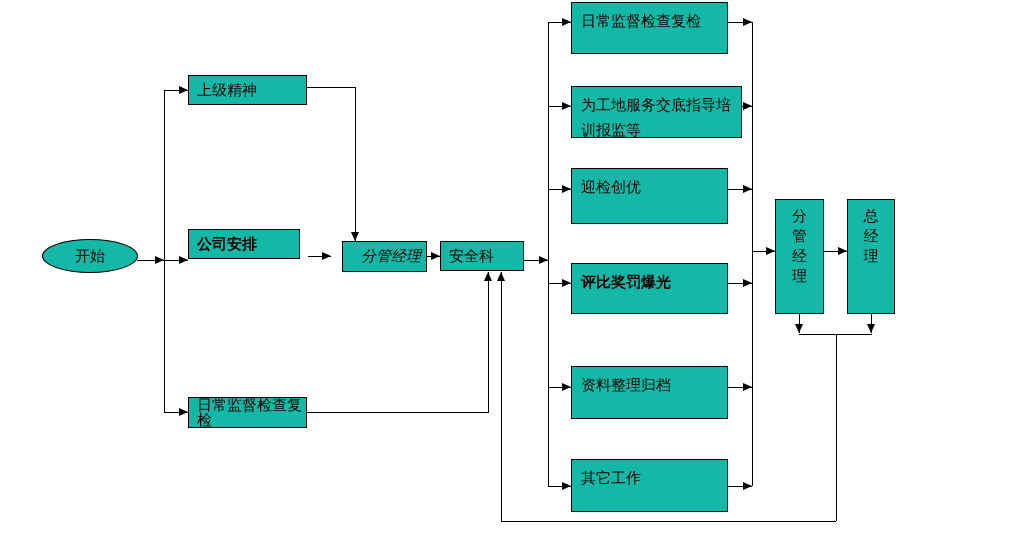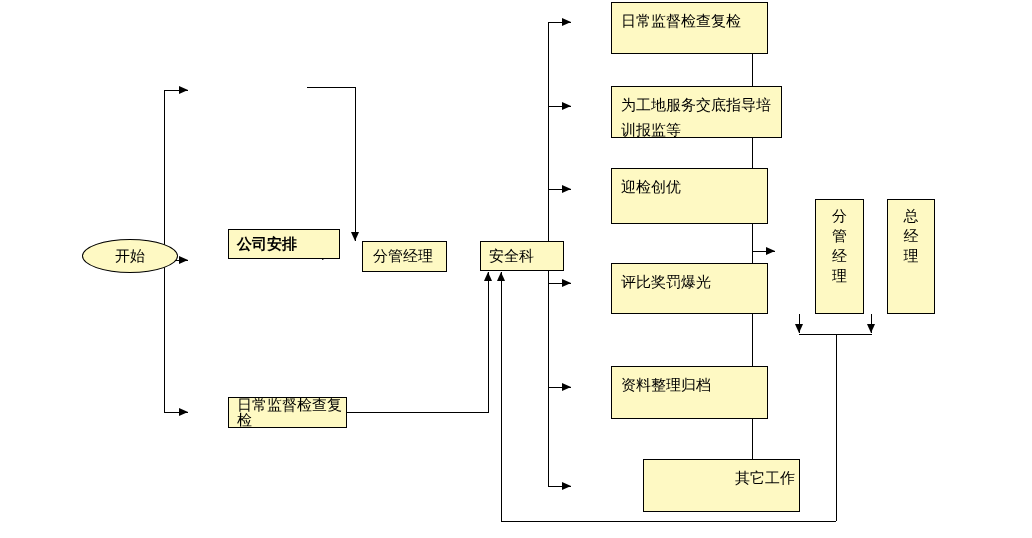--- a/index.html
+++ b/index.html
@@ -20,24 +20,23 @@
   svg.connectors line, svg.connectors polyline {
     stroke: #000000;
     stroke-width: 1;
     fill: none;
     shape-rendering: crispEdges;
   }
   .node {
     position: absolute;
     box-sizing: border-box;
     border: 1px solid #000000;
-    background: #fef9c3;
+    background: #14b8a6;
     font-size: 15px;
     line-height: 1;
-    margin-left: 40px;
   }
   .ellipse {
     border-radius: 50%;
     display: flex;
     align-items: center;
     justify-content: center;
   }
   .hbox {
     display: flex;
     align-items: center;
@@ -101,40 +100,41 @@
     <line x1="799" y1="314" x2="799" y2="333" marker-end="url(#arr)"></line>
     <line x1="871" y1="314" x2="871" y2="333" marker-end="url(#arr)"></line>
     <line x1="799" y1="334" x2="872" y2="334"></line>
     <line x1="836" y1="334" x2="836" y2="521"></line>
     <line x1="501" y1="521" x2="836" y2="521"></line>
     <line x1="501" y1="521" x2="501" y2="272" marker-end="url(#arr)"></line>
   </svg>
 
   <div class="node ellipse" style="left:42px; top:239px; width:96px; height:34px;">开始</div>
 
+  <div class="node hbox" style="left:188px; top:75px; width:119px; height:30px;">上级精神</div>
 
   <div class="node hbox" style="left:188px; top:229px; width:112px; height:30px;font-weight:bold;">公司安排</div>
 
   <div class="node hbox" style="left:188px; top:397px; width:119px; height:31px;">日常监督检查复检</div>
 
-  <div class="node hbox" style="left:322px; top:241px; width:85px; height:31px; padding-left:10px;">分管经理</div>
+  <div class="node hbox" style="left:342px; top:241px; width:85px; height:31px; padding-left:18px;font-style:italic;">分管经理</div>
 
   <div class="node hbox" style="left:440px; top:241px; width:84px; height:30px;">安全科</div>
 
   <div class="node task" style="left:571px; top:2px; width:157px; height:52px;">日常监督检查复检</div>
 
   <div class="node task" style="left:571px; top:86px; width:171px; height:52px;">为工地服务交底指导培训报监等</div>
 
   <div class="node task" style="left:571px; top:168px; width:157px; height:56px;">迎检创优</div>
 
-  <div class="node task" style="left:571px; top:263px; width:157px; height:51px;">评比奖罚爆光</div>
+  <div class="node task" style="left:571px; top:263px; width:157px; height:51px;font-weight:bold;">评比奖罚爆光</div>
 
   <div class="node task" style="left:571px; top:366px; width:157px; height:53px;">资料整理归档</div>
 
-  <div class="node task" style="left:603px; top:459px; width:157px; height:53px;text-align:right;">其它工作</div>
+  <div class="node task" style="left:571px; top:459px; width:157px; height:53px;">其它工作</div>
 
   <div class="node vbox" style="left:775px; top:199px; width:49px; height:115px;">分
 管
 经
 理</div>
 
   <div class="node vbox" style="left:847px; top:199px; width:48px; height:115px;">总
 经
 理</div>
 

